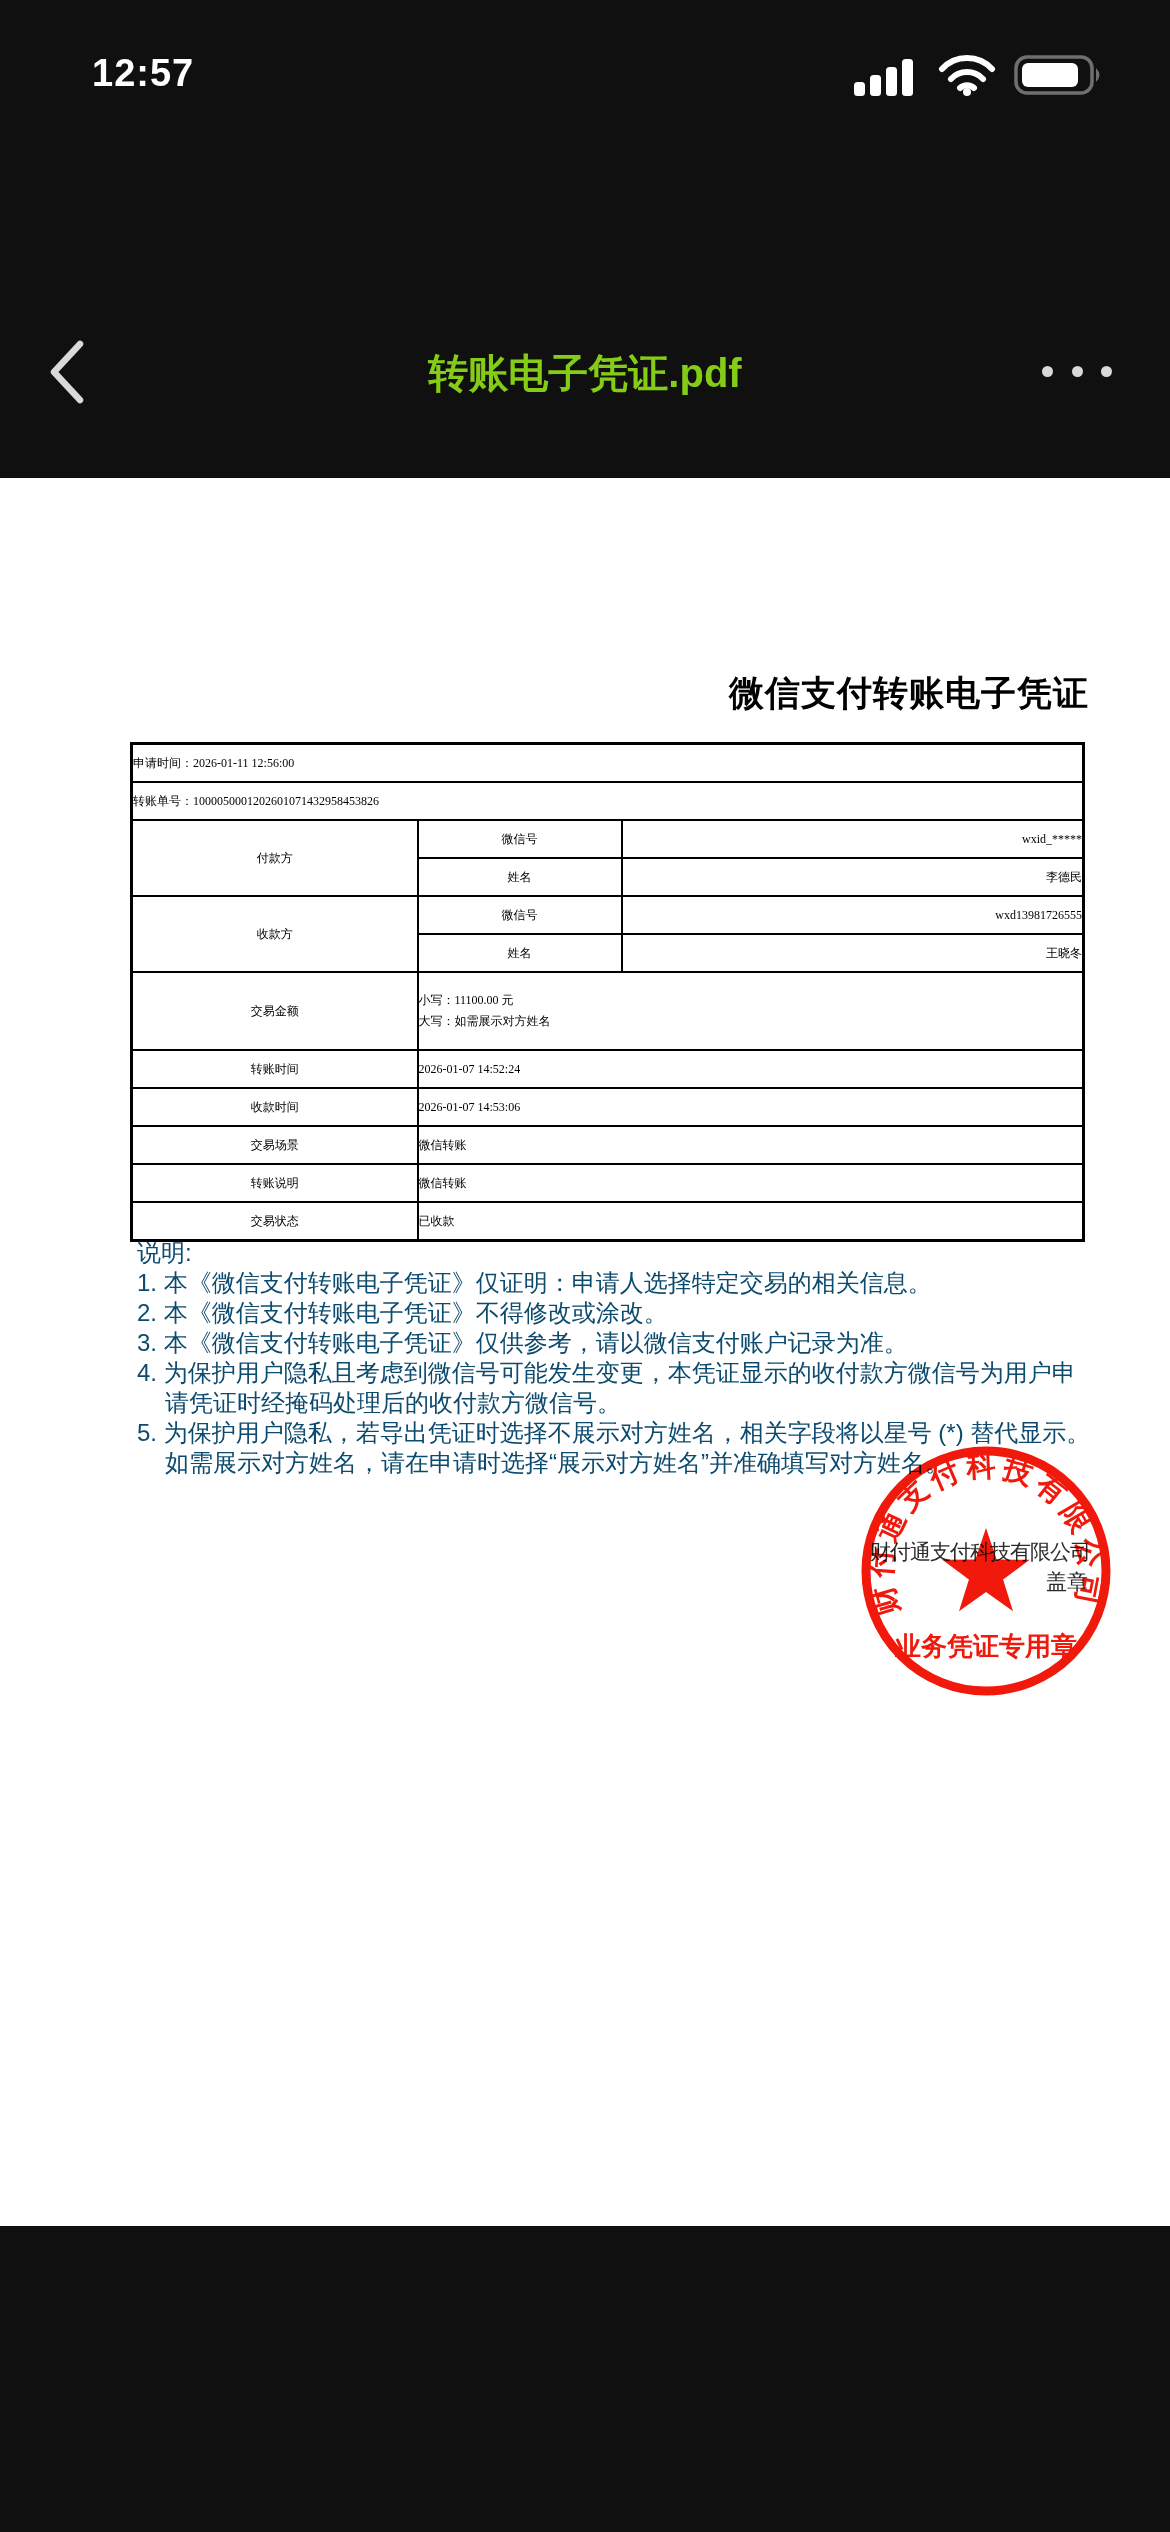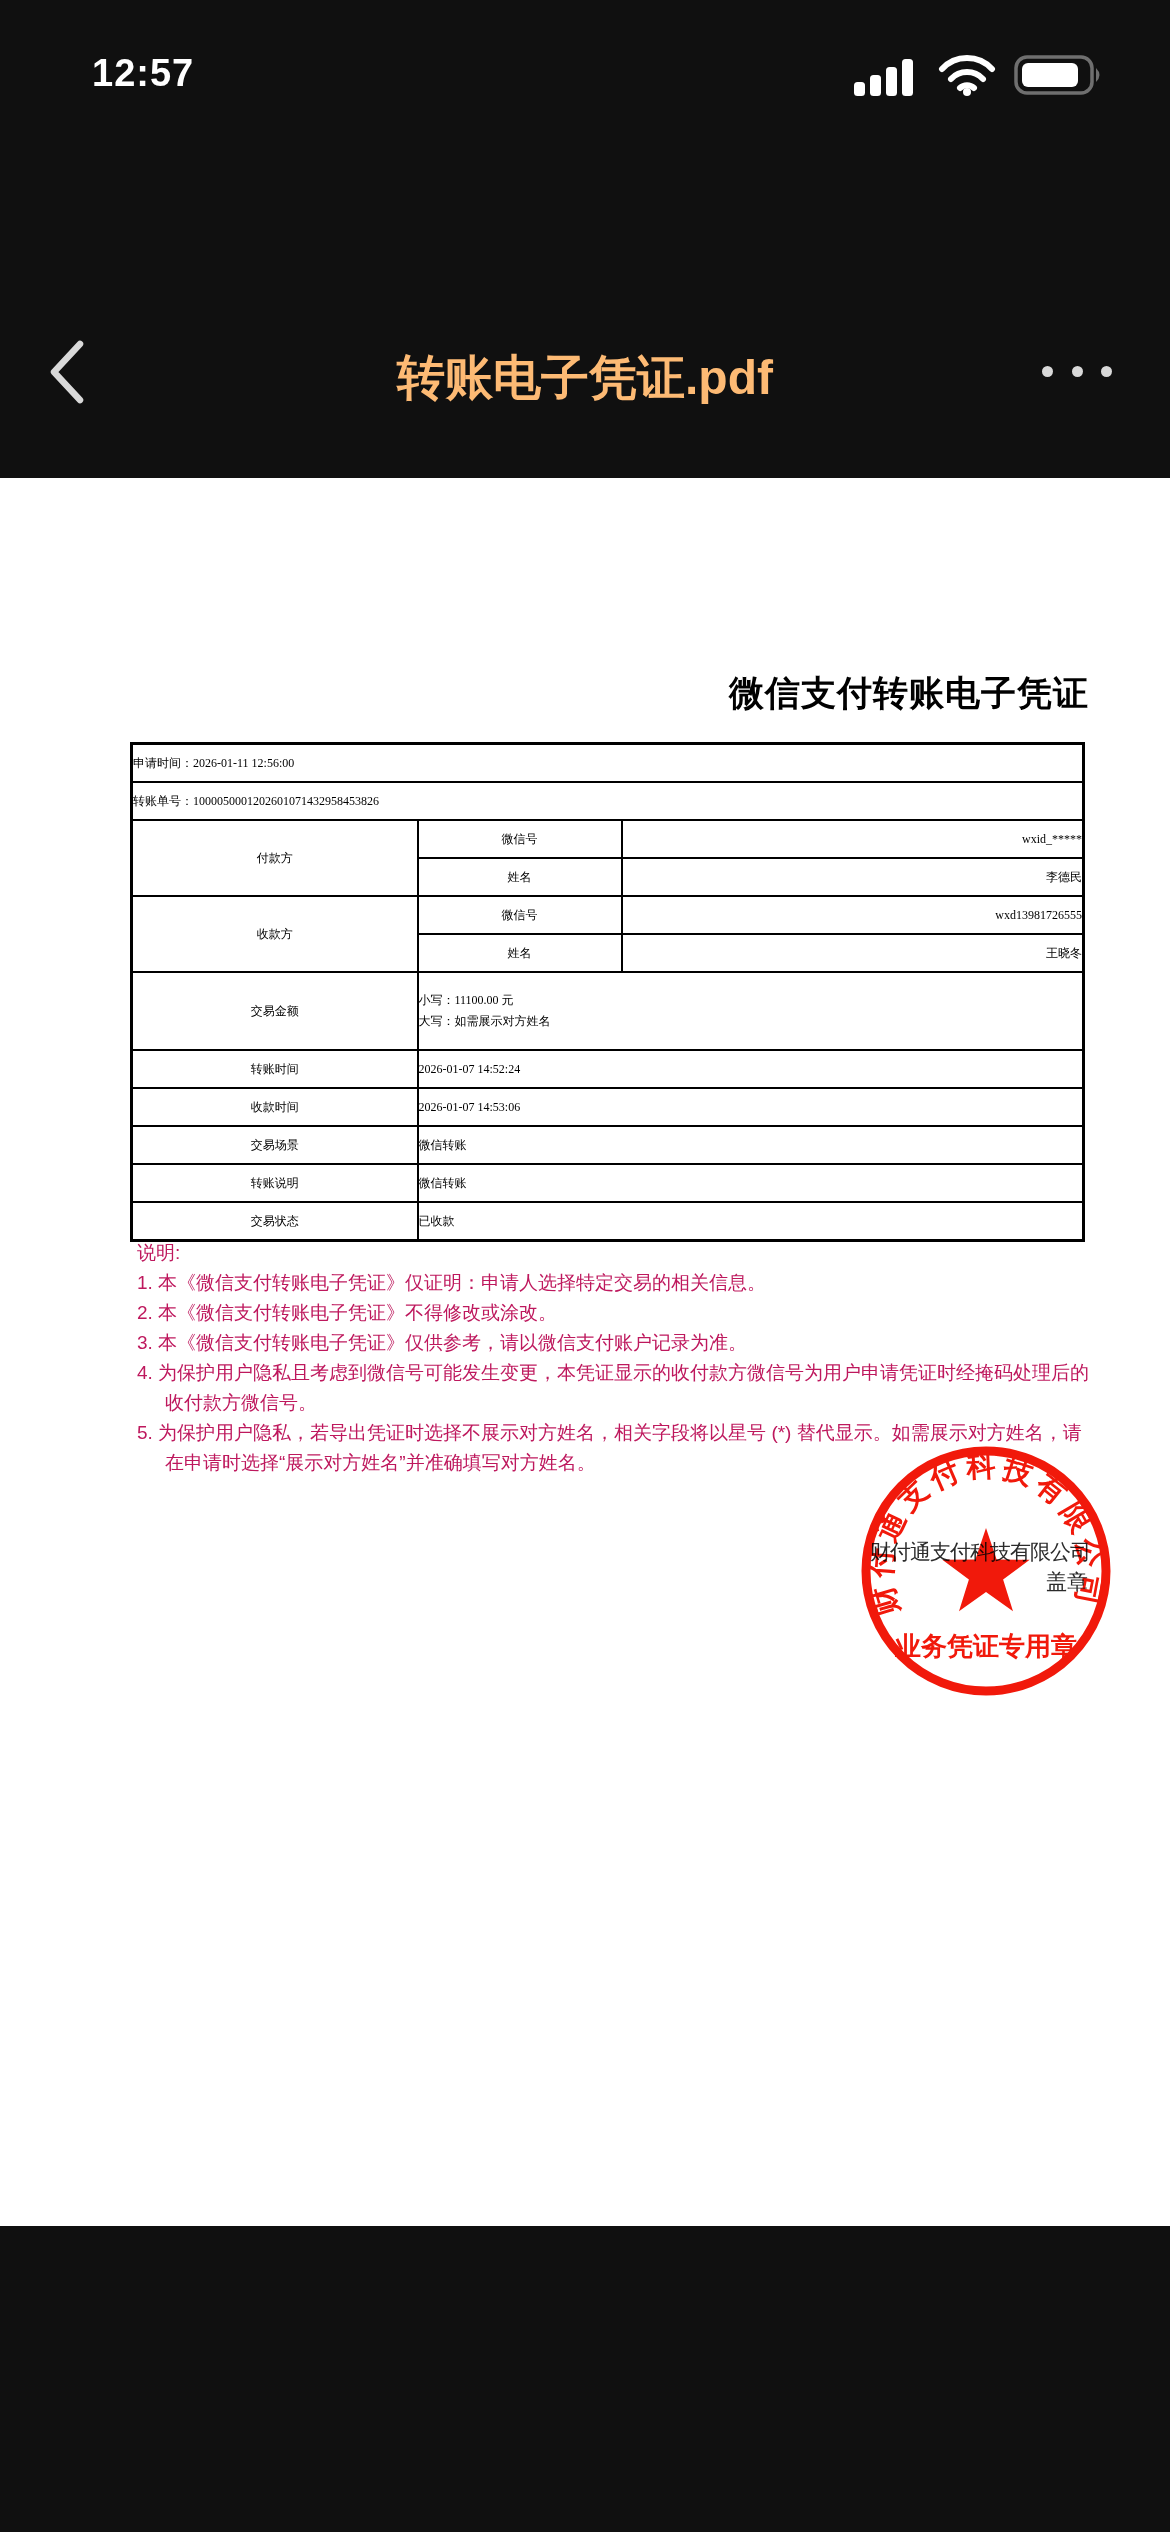--- a/index.html
+++ b/index.html
@@ -14,21 +14,21 @@
   .status-time{
     position:absolute;left:92px;top:52px;color:#fff;
     font-size:38px;font-weight:700;letter-spacing:1px;
   }
   .status-icons{position:absolute;right:66px;top:54px;display:flex;align-items:center;gap:18px;}
   
   .nav-bar{position:absolute;top:160px;left:0;width:1170px;height:120px;}
   .back-btn{position:absolute;left:44px;top:178px;width:48px;height:68px;cursor:pointer;}
   .nav-title{
     position:absolute;left:0;top:186px;width:1170px;text-align:center;
-    color:#fdba74;font-size:48px;font-weight:600;
+    color:#84cc16;font-size:40px;font-weight:600;
   }
   .more-btn{position:absolute;right:58px;top:196px;width:70px;height:30px;display:flex;align-items:center;justify-content:space-between;cursor:pointer;}
   .more-btn .dot{width:11px;height:11px;border-radius:50%;background:#d9d9d9;}
   
   .pdf-page{
     position:absolute;top:478px;left:0;width:1170px;height:1748px;background:#ffffff;color:#000;
   }
   .doc-title{
     position:absolute;top:192px;left:137px;width:952px;text-align:right;
     font-size:35px;font-weight:700;letter-spacing:1px;
@@ -48,21 +48,21 @@
   td.full{padding-left:18px;}
   td.lbl{text-align:center;}
   td.val-c{text-align:right;}
   td.val-l{padding-left:18px;text-align:left;}
   tr.row-amount td{height:76px;}
   .amt-line{display:block;}
   .amt-line + .amt-line{margin-top:6px;}
   
   .notes{
     position:absolute;top:760px;left:137px;width:958px;
-    font-size:19px;line-height:30px;color:#be185d;
+    font-size:24px;line-height:30px;color:#0c4a6e;
   }
   .note-item{padding-left:28px;text-indent:-28px;}
   
   .overlay-company{
     position:absolute;left:870px;top:1060px;font-size:21px;letter-spacing:-1px;color:#2b2b2b;white-space:nowrap;
   }
   .overlay-gaizhang{
     position:absolute;left:1046px;top:1090px;font-size:21px;color:#2b2b2b;
   }
   .seal-svg{

